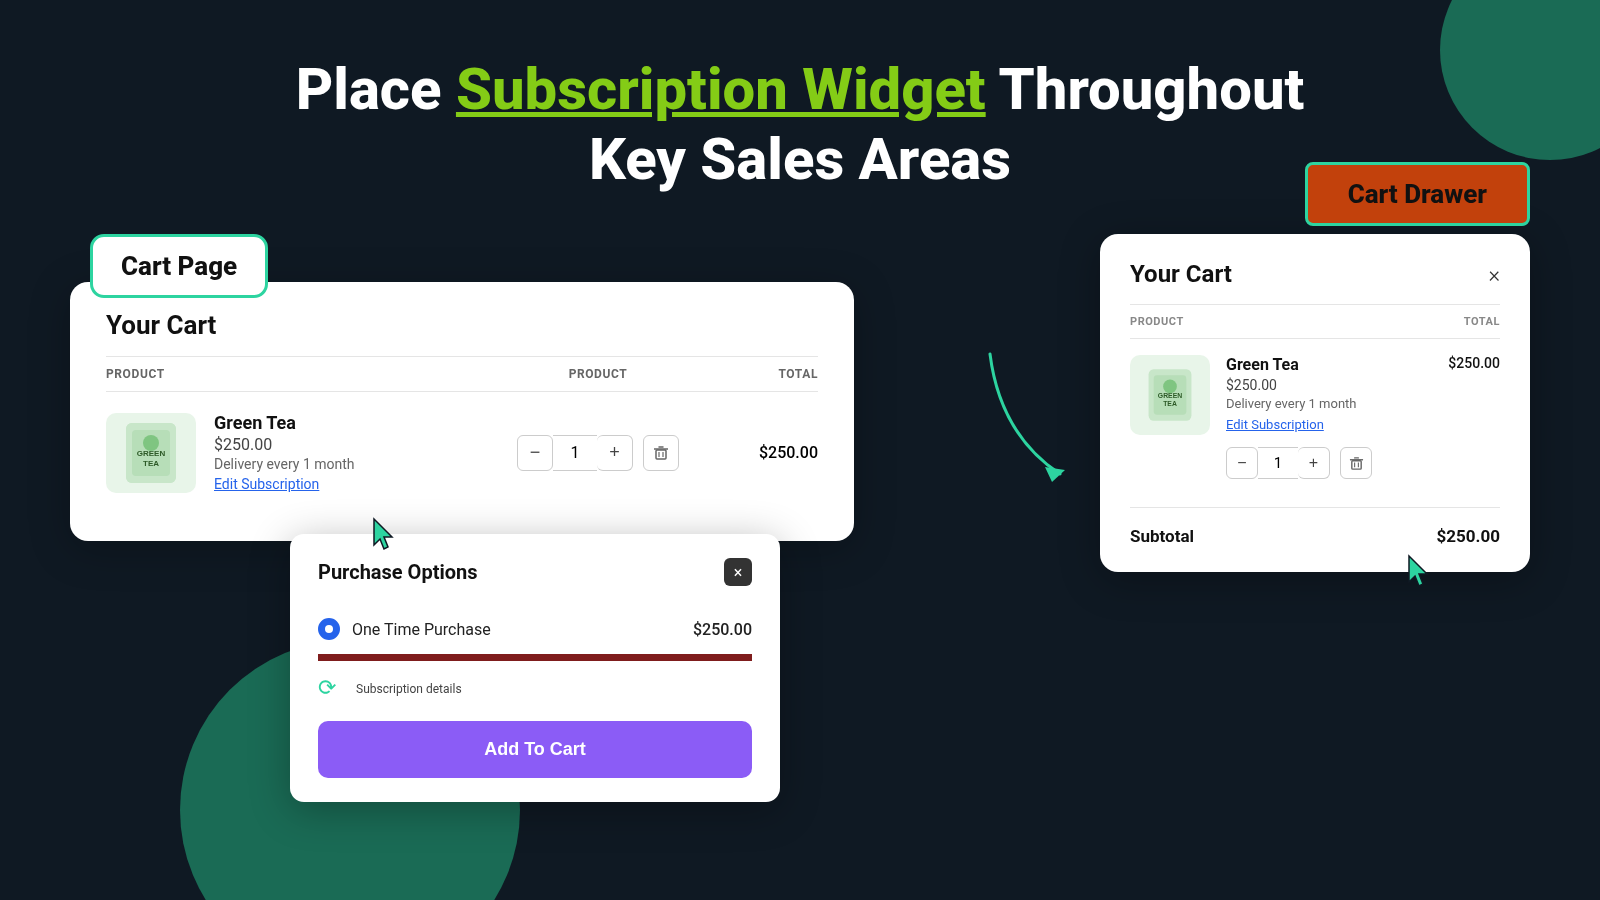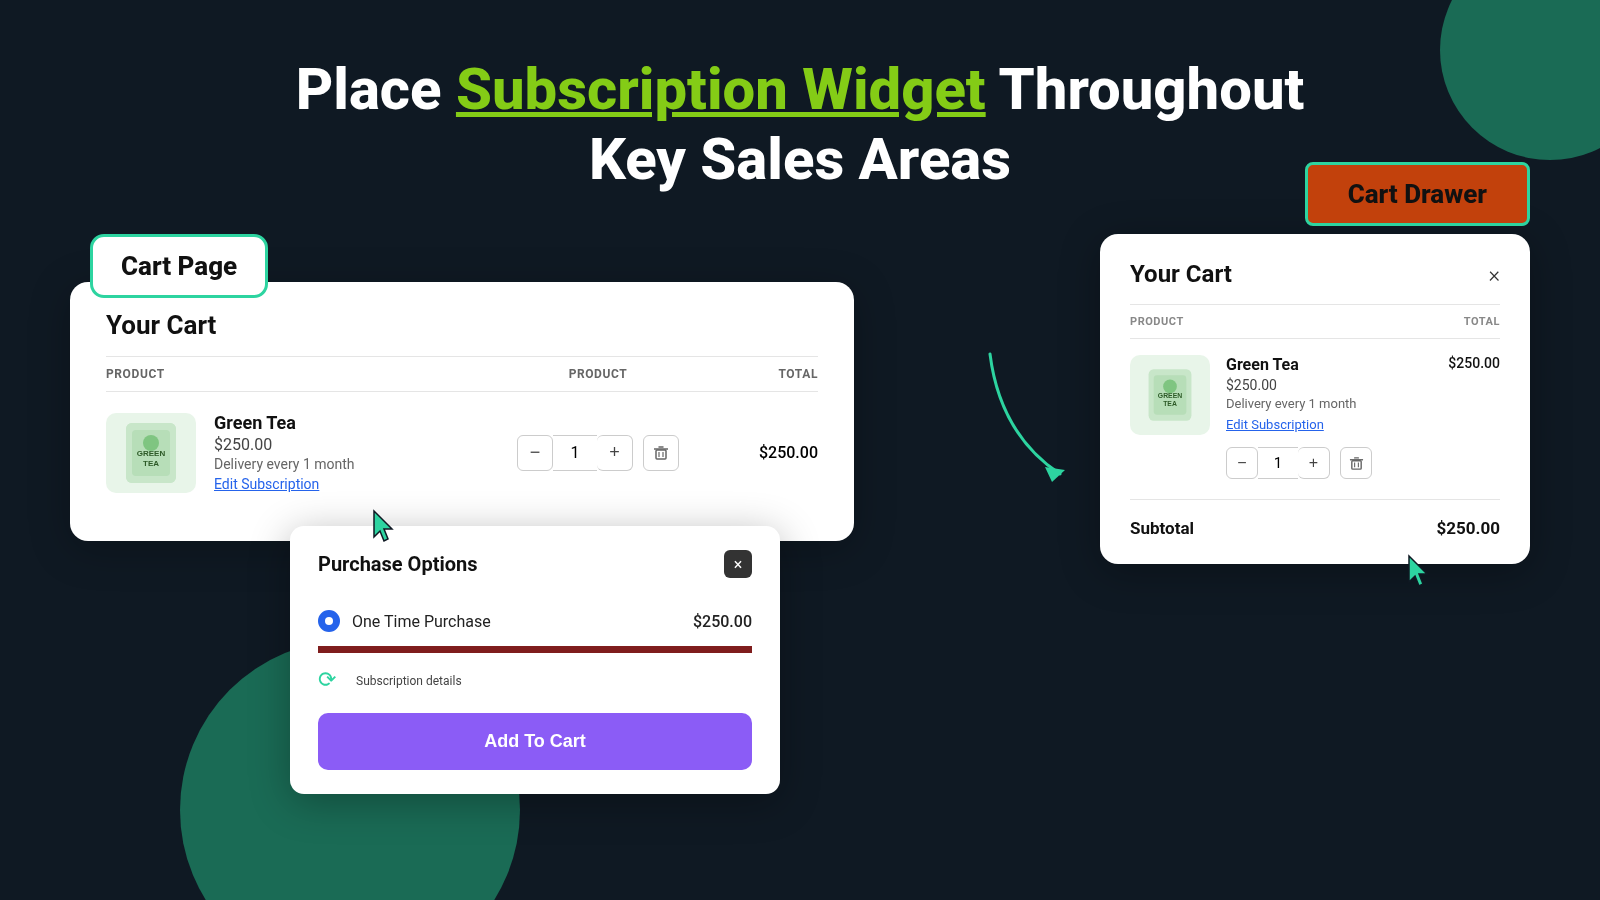--- a/index.html
+++ b/index.html
@@ -406,21 +406,21 @@
       justify-content: center;
       margin-left: 10px;
       color: #666;
     }
 
     .drawer-subtotal {
       display: flex;
       justify-content: space-between;
       padding-top: 18px;
       border-top: 1px solid #e5e5e5;
-      margin-top: 20px;
+      margin-top: 28px;
       font-size: 17px;
       font-weight: 700;
       color: #111;
     }
 
     
     .arrow-decoration {
       position: absolute;
       z-index: 5;
     }

